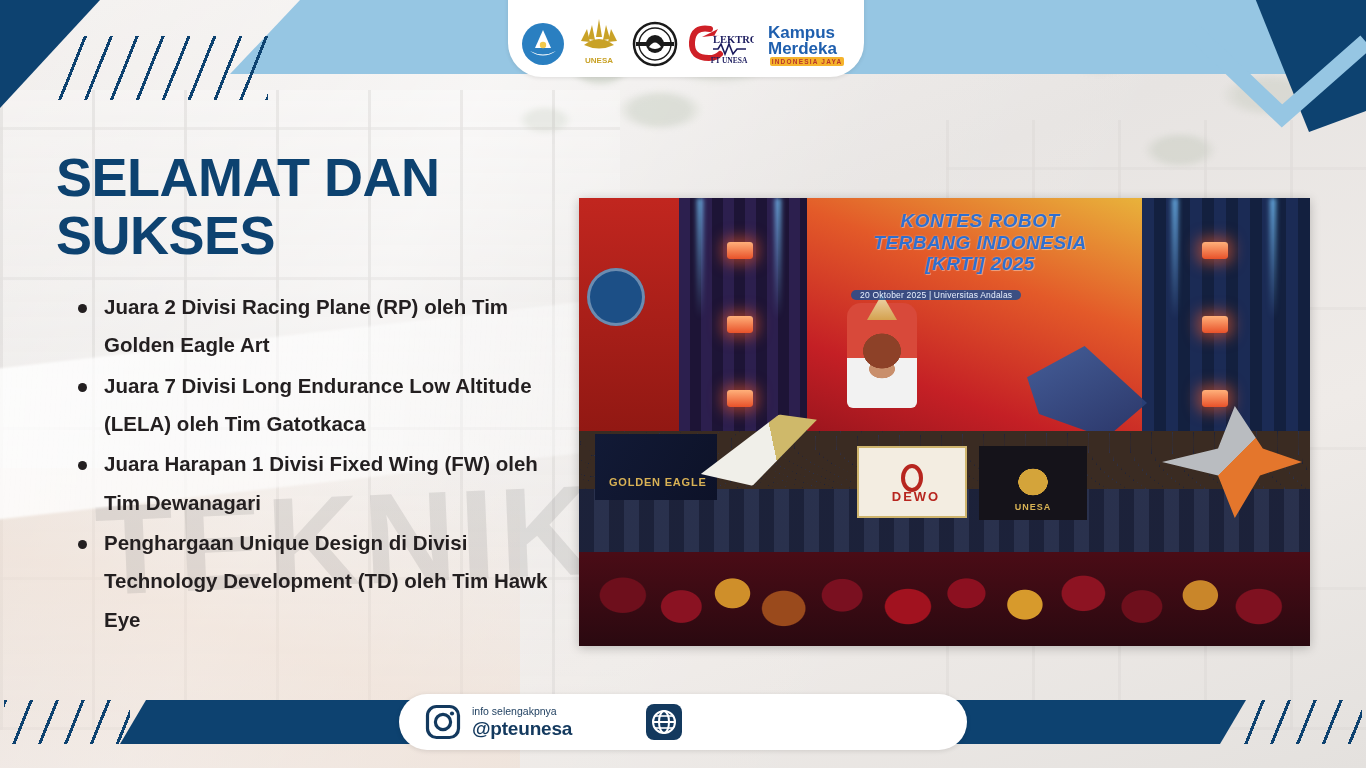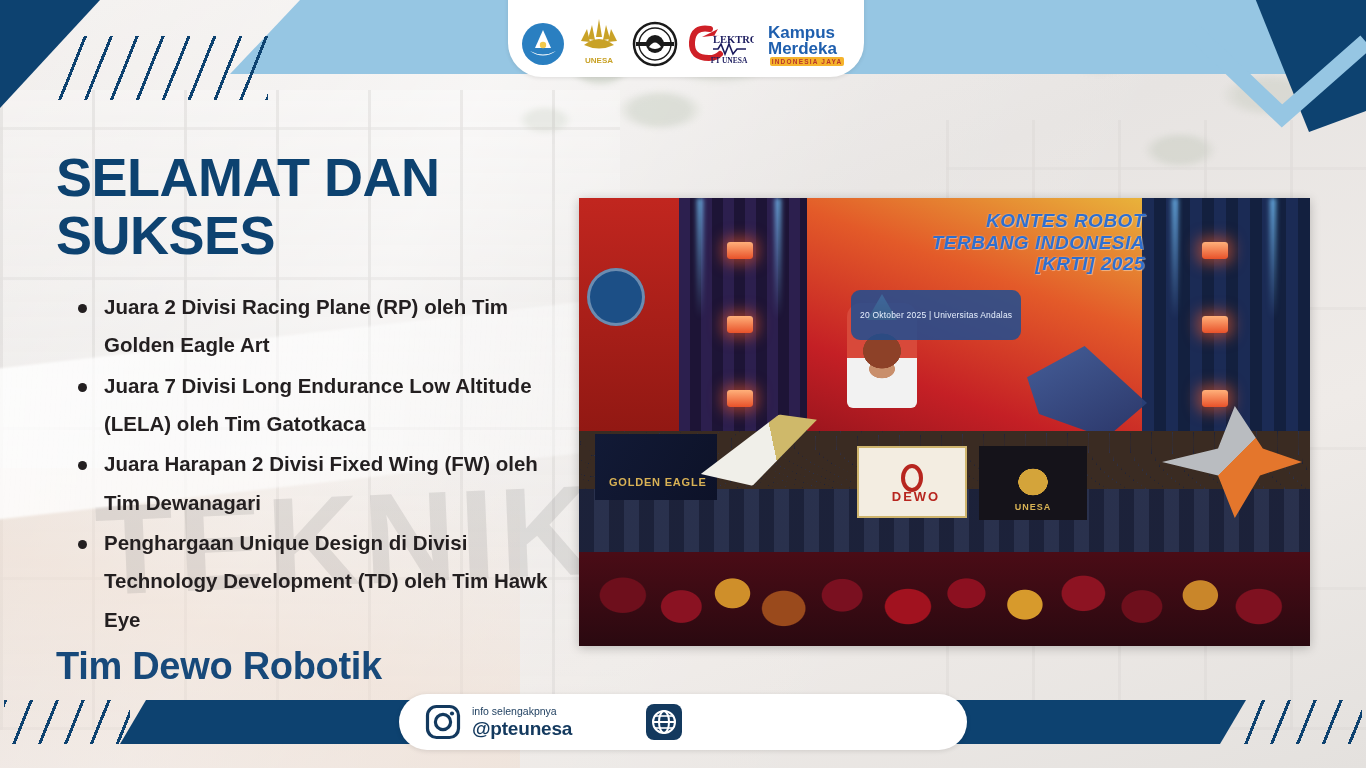--- a/index.html
+++ b/index.html
@@ -174,30 +174,30 @@
     position:absolute; right:0; top:0; width:168px; height:58%;
     background:repeating-linear-gradient(90deg,#1b2b55 0 12px,#13203f 12px 24px);
   }
   .ph-led {
     position:absolute; left:228px; top:0; width:335px; height:58%;
     background:
       linear-gradient(200deg, rgba(255,196,60,.9) 0%, rgba(244,96,40,.92) 35%, rgba(205,32,36,.95) 70%, rgba(150,18,26,.95) 100%);
   }
   .ph-led-title {
     position:absolute; left:236px; top:12px; width:330px;
-    text-align:right;
+    text-align:center;
     color:#2f6fd0;
     font-weight:700; font-style:italic;
     font-size:19px; line-height:1.14;
     letter-spacing:.5px;
     text-shadow:0 0 2px rgba(255,255,255,.45), 1px 1px 0 rgba(255,255,255,.3);
   }
   .ph-led-sub {
     position:absolute; left:272px; top:92px;
-    padding:20px 9px; border-radius:9px;
+    padding:0 9px; border-radius:9px;
     background:rgba(23,78,150,.82);
     color:#e8f1ff; font-size:8.5px; letter-spacing:.2px;
     white-space:nowrap;
   }
   .ph-mascot {
     position:absolute; left:268px; top:105px; width:70px; height:105px;
     background:
       radial-gradient(ellipse 26px 24px at 35px 48px, #8d4128 0 72%, transparent 74%),
       radial-gradient(ellipse 18px 13px at 35px 66px, #c98f6c 0 70%, transparent 74%),
       linear-gradient(180deg, #d8493a 52%, #f2f2f2 52% 100%);
@@ -421,25 +421,24 @@
       </svg>
     </span>
 
   </div>
 
   <h1 class="headline">SELAMAT DAN SUKSES</h1>
 
   <ul class="bullets">
     <li>Juara 2 Divisi Racing Plane (RP) oleh Tim Golden Eagle Art</li>
     <li>Juara 7 Divisi Long Endurance Low Altitude (LELA) oleh Tim Gatotkaca</li>
-    <li>Juara Harapan 2 Divisi Fixed Wing (FW) oleh Tim Dewanagari</li>
+    <li>Juara Harapan 1 Divisi Fixed Wing (FW) oleh Tim Dewanagari</li>
     <li>Penghargaan Unique Design di Divisi Technology Development (TD) oleh Tim Hawk Eye</li>
   </ul>
 
-  <div class="team-name">Tim Dewo Robotik</div>
 
   <div class="photo-frame">
     <div class="ph-stage"></div>
     <div class="ph-left-red"></div>
     <div class="ph-left-logo"></div>
     <div class="ph-curtain-l"></div>
     <div class="ph-curtain-r"></div>
     <div class="ph-led"></div>
 
     <div class="ph-mascot"></div>

